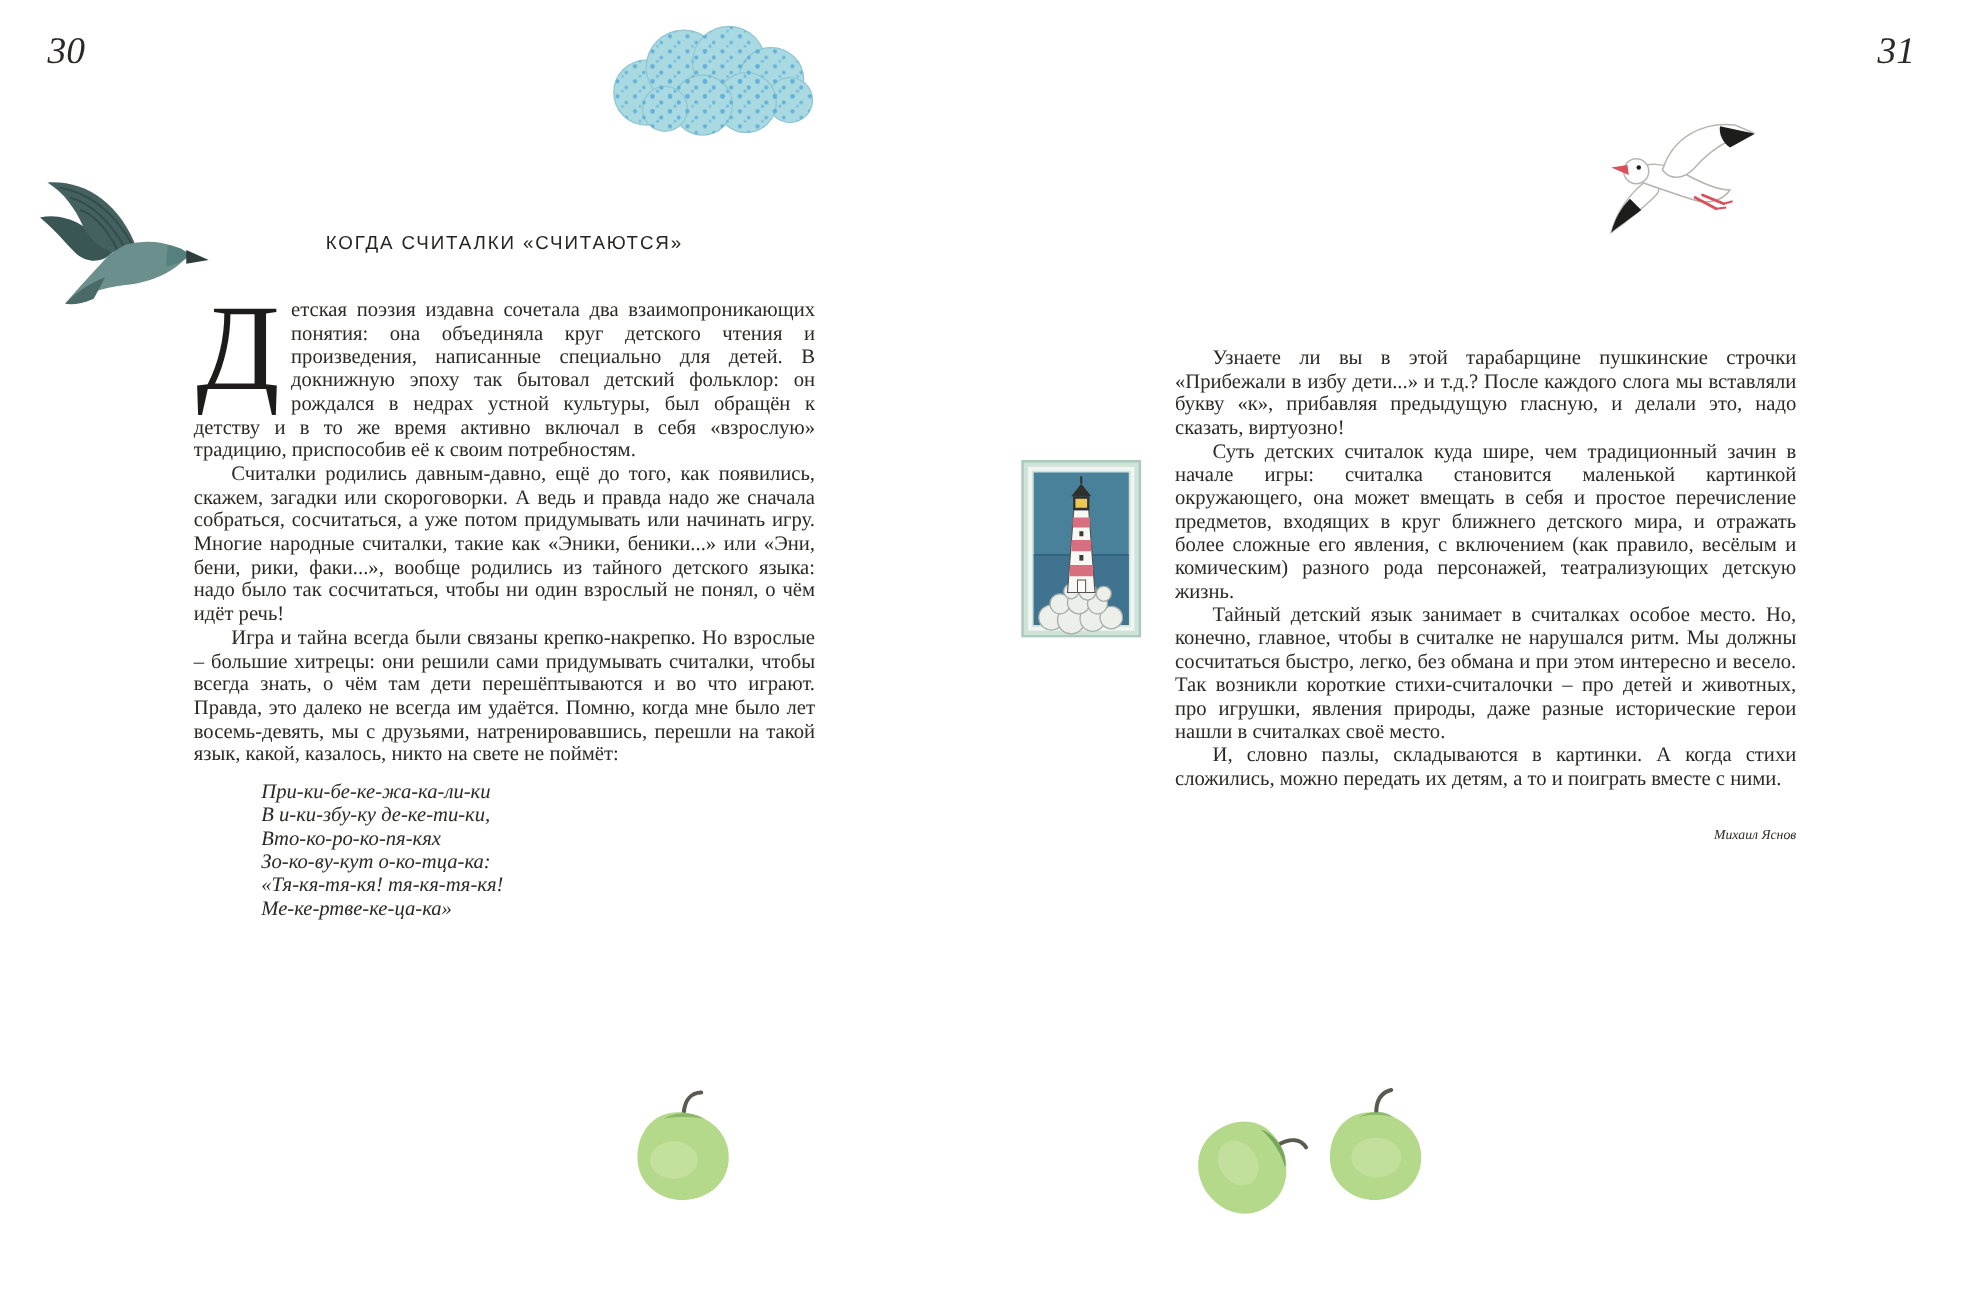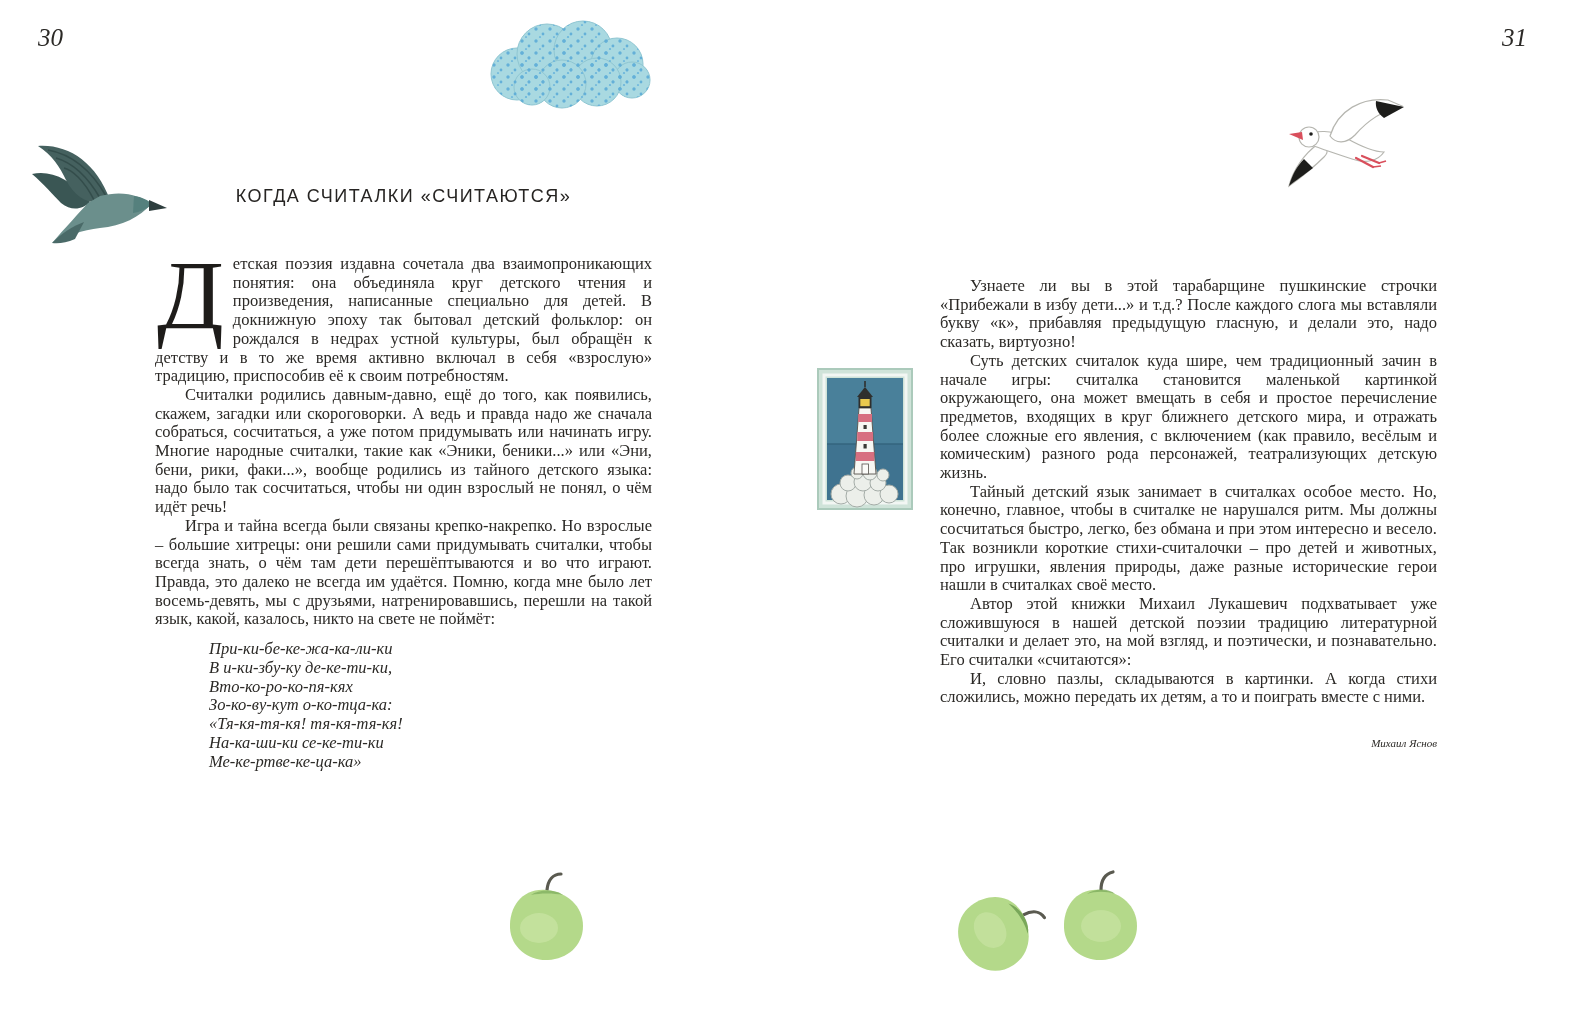--- a/index.html
+++ b/index.html
@@ -1,33 +1,33 @@
 <!DOCTYPE html>
 <html><head>
 <meta charset="utf-8">
 <style>
   html,body{margin:0;padding:0;}
   body{
     width:1587px;height:1031px;position:relative;background:#ffffff;
     font-family:"Liberation Serif",serif;color:#2b2926;overflow:hidden;
   }
   .page-number{
-    position:absolute;top:24px;font-style:italic;font-size:25px;color:#2b2926;
+    position:absolute;top:24px;font-style:italic;font-size:30px;color:#2b2926;
     font-family:"Liberation Serif",serif;
   }
   #page-num-left{left:38px;}
   #page-num-right{left:1502px;}
 
   .text-column{position:absolute;width:497px;}
   #left-column{left:155px;top:186px;}
   #right-column{left:940px;top:245px;margin-top:32px;}
 
   .chapter-title{
-    font-family:"Liberation Sans",sans-serif;font-weight:500;font-size:18px;
-    letter-spacing:1.5px;text-align:center;margin:0 0 48px 0;color:#262422;
+    font-family:"Liberation Sans",sans-serif;font-weight:500;font-size:15px;
+    letter-spacing:1.5px;text-align:center;margin:0 0 36px 0;color:#262422;
     white-space:nowrap;
   }
   .body-par{
     margin:0;font-size:16.5px;line-height:18.7px;text-align:justify;
     color:#2b2926;
   }
   .body-par.indent{text-indent:30px;}
   .dropcap{
     float:left;font-size:98px;line-height:76px;padding:0;margin:2px 9px 0 2px;
     font-family:"Liberation Serif",serif;color:#1e1c1a;
@@ -58,30 +58,28 @@
   <h1 class="chapter-title">КОГДА СЧИТАЛКИ «СЧИТАЮТСЯ»</h1>
   <p class="body-par"><span class="dropcap">Д</span><span>етская поэзия издавна сочетала два взаимопроникающих понятия: она объединяла круг детского чтения и произведения, написанные специально для детей. В докнижную эпоху так бытовал детский фольклор: он рождался в недрах устной культуры, был обращён к детству и в то же время активно включал в себя «взрослую» традицию, приспособив её к своим потребностям.</span></p>
   <p class="body-par indent">Считалки родились давным-давно, ещё до того, как появились, скажем, загадки или скороговорки. А ведь и правда надо же сначала собраться, сосчитаться, а уже потом придумывать или начинать игру. Многие народные считалки, такие как «Эники, беники...» или «Эни, бени, рики, факи...», вообще родились из тайного детского языка: надо было так сосчитаться, чтобы ни один взрослый не понял, о чём идёт речь!</p>
   <p class="body-par indent">Игра и тайна всегда были связаны крепко-накрепко. Но взрослые – большие хитрецы: они решили сами придумывать считалки, чтобы всегда знать, о чём там дети перешёптываются и во что играют. Правда, это далеко не всегда им удаётся. Помню, когда мне было лет восемь-девять, мы с друзьями, натренировавшись, перешли на такой язык, какой, казалось, никто на свете не поймёт:</p>
   <div class="poem" id="poem-left">
     <span>При-ки-бе-ке-жа-ка-ли-ки</span>
     <span>В и-ки-збу-ку де-ке-ти-ки,</span>
     <span>Вто-ко-ро-ко-пя-кях</span>
     <span>Зо-ко-ву-кут о-ко-тца-ка:</span>
     <span>«Тя-кя-тя-кя! тя-кя-тя-кя!</span>
-    <span>На-ка-ши-ки се-ке-ти-ки</span>
     <span>Ме-ке-ртве-ке-ца-ка»</span>
   </div>
 </div>
 
 <div class="text-column" id="right-column">
   <p class="body-par indent">Узнаете ли вы в этой тарабарщине пушкинские строчки «Прибежали в избу дети...» и т.д.? После каждого слога мы вставляли букву «к», прибавляя предыдущую гласную, и делали это, надо сказать, виртуозно!</p>
   <p class="body-par indent">Суть детских считалок куда шире, чем традиционный зачин в начале игры: считалка становится маленькой картинкой окружающего, она может вмещать в себя и простое перечисление предметов, входящих в круг ближнего детского мира, и отражать более сложные его явления, с включением (как правило, весёлым и комическим) разного рода персонажей, театрализующих детскую жизнь.</p>
   <p class="body-par indent">Тайный детский язык занимает в считалках особое место. Но, конечно, главное, чтобы в считалке не нарушался ритм. Мы должны сосчитаться быстро, легко, без обмана и при этом интересно и весело. Так возникли короткие стихи-считалочки – про детей и животных, про игрушки, явления природы, даже разные исторические герои нашли в считалках своё место.</p>
-  <p class="body-par indent">Автор этой книжки Михаил Лукашевич подхватывает уже сложившуюся в нашей детской поэзии традицию литературной считалки и делает это, на мой взгляд, и поэтически, и познавательно. Его считалки «считаются»:</p>
   <p class="body-par indent">И, словно пазлы, складываются в картинки. А когда стихи сложились, можно передать их детям, а то и поиграть вместе с ними.</p>
   <p class="signature">Михаил Яснов</p>
 </div>
 
 <div class="illo" id="bird-illo">
   <svg width="140" height="115" viewBox="0 0 140 115">
 
     <path d="M60,62 C40,38 20,30 2,34 C14,44 23,55 31,63 C42,72 53,69 60,62 Z" fill="#3a5654"></path>
 
     <path d="M80,60 C66,22 38,4 8,6 C22,15 30,27 36,40 C46,60 64,67 80,60 Z" fill="#45615f"></path>

